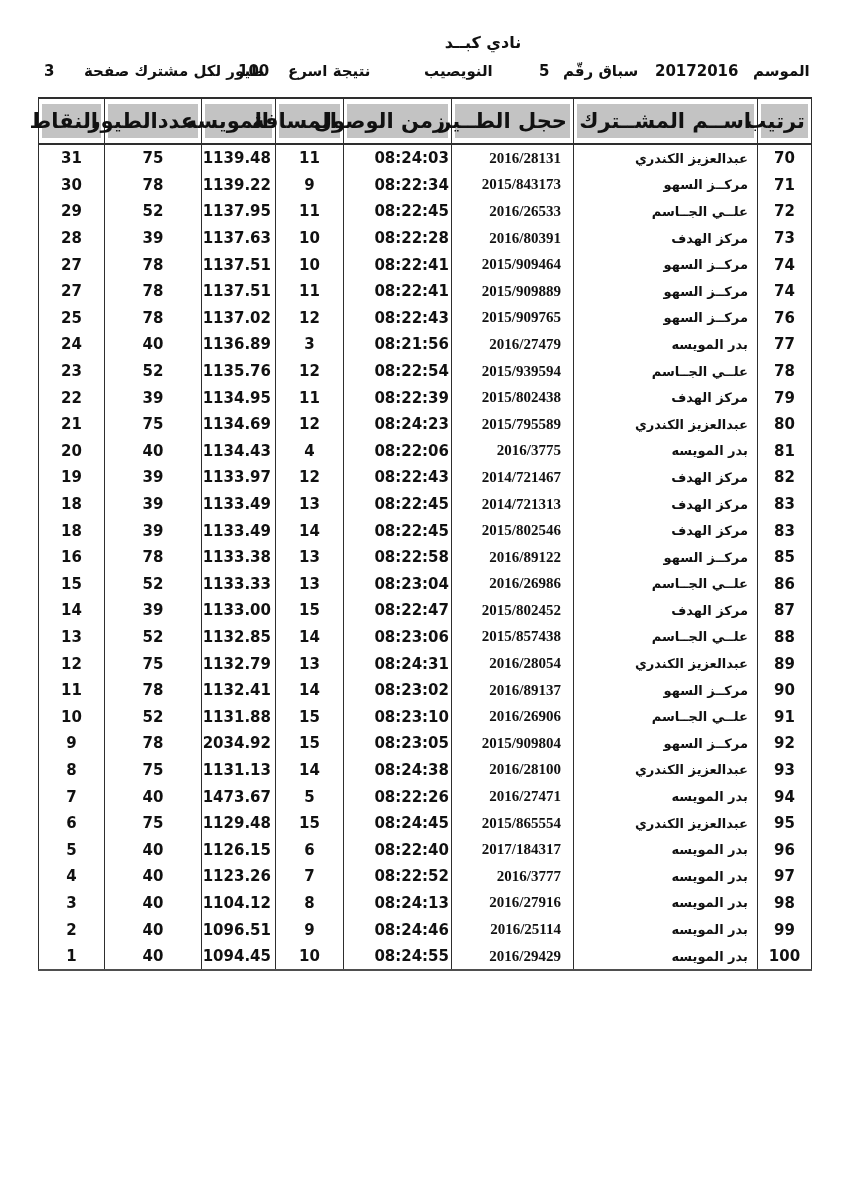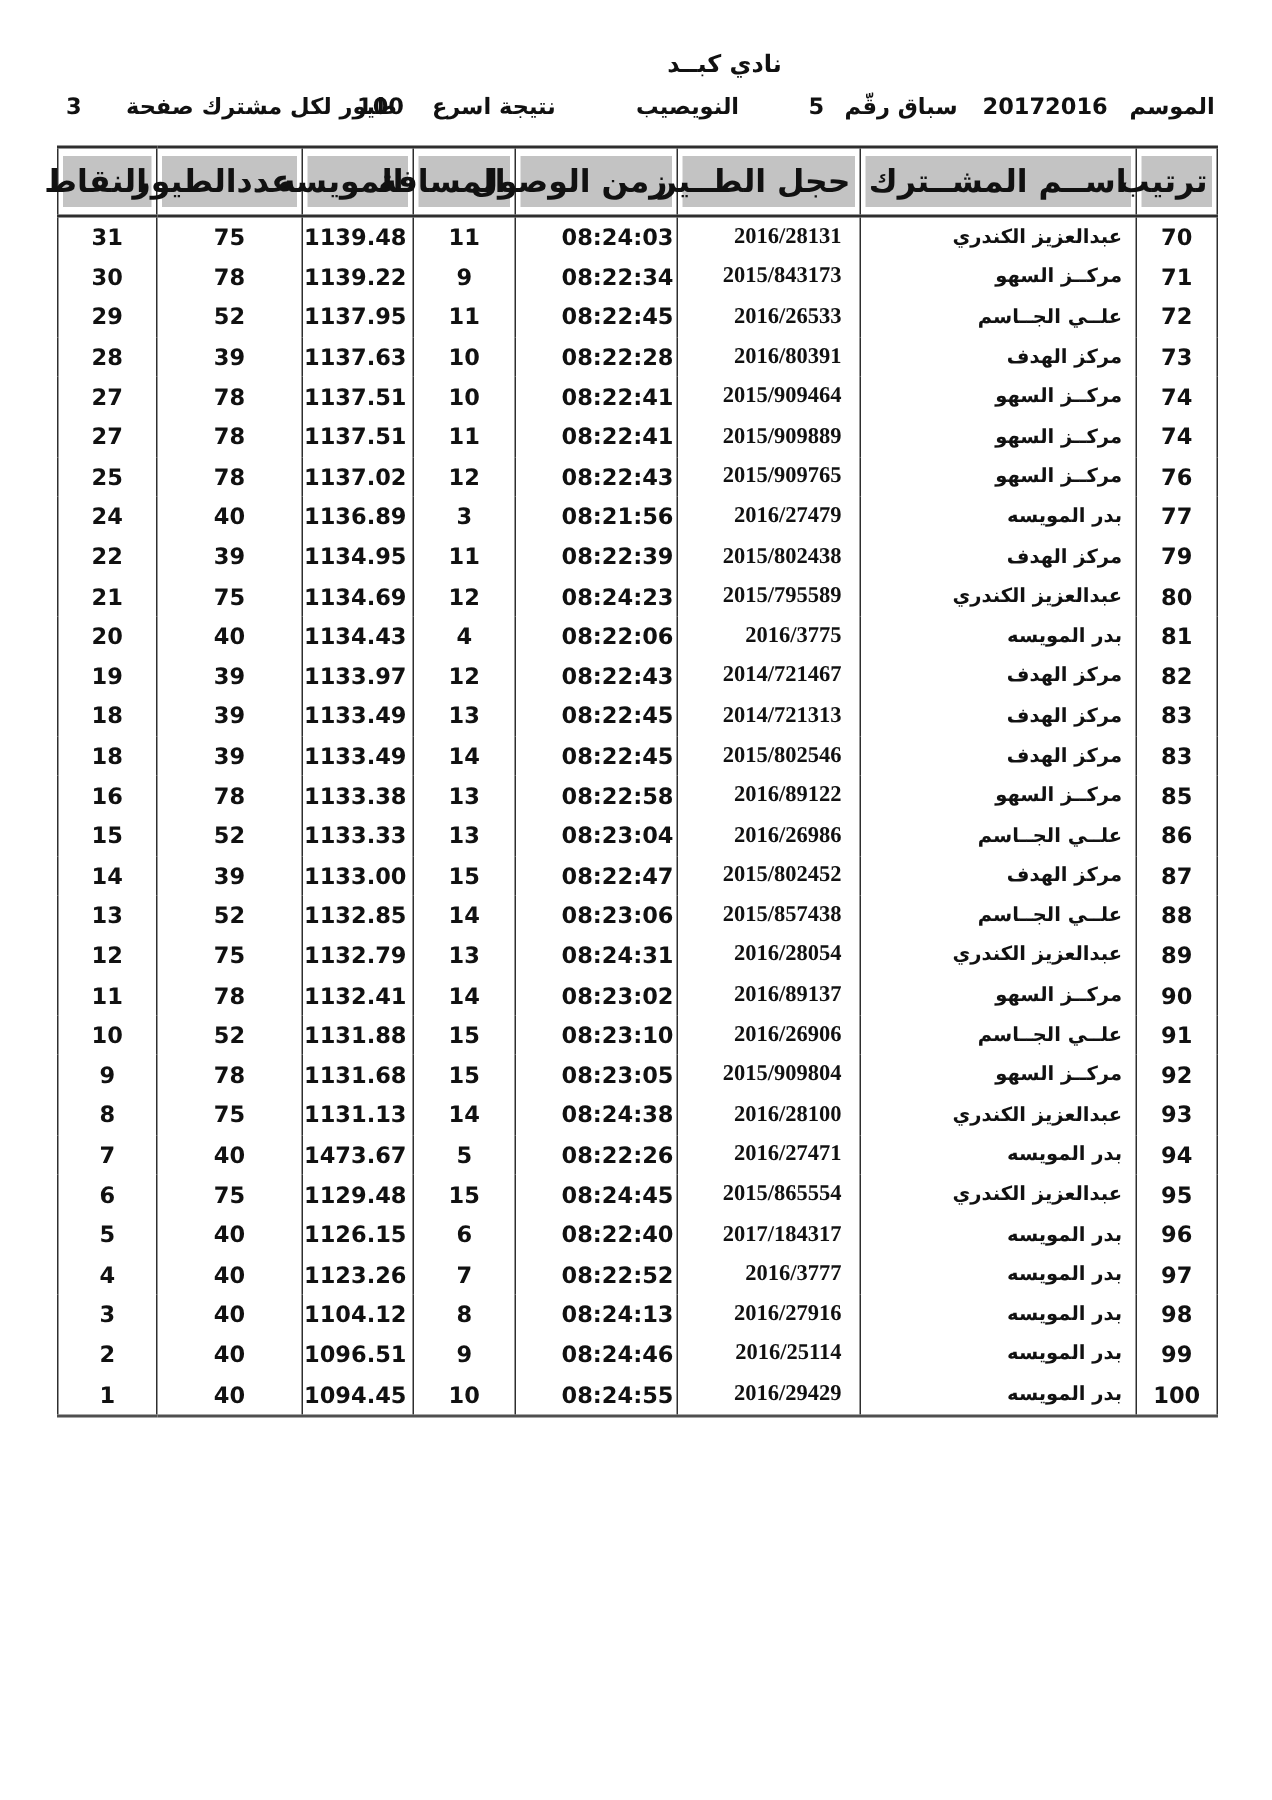--- a/index.html
+++ b/index.html
@@ -187,20 +187,30 @@
         <td class="col-points">24</td>
         <td class="col-pigeons">40</td>
         <td class="col-speed">1136.89</td>
         <td class="col-distance">3</td>
         <td class="col-time">08:21:56</td>
         <td class="col-ring">2016/27479</td>
         <td class="col-name">بدر المويسه</td>
         <td class="col-rank">77</td>
       </tr>
       <tr>
+        <td class="col-points">23</td>
+        <td class="col-pigeons">52</td>
+        <td class="col-speed">1135.76</td>
+        <td class="col-distance">12</td>
+        <td class="col-time">08:22:54</td>
+        <td class="col-ring">2015/939594</td>
+        <td class="col-name">علــي الجــاسم</td>
+        <td class="col-rank">78</td>
+      </tr>
+      <tr>
         <td class="col-points">22</td>
         <td class="col-pigeons">39</td>
         <td class="col-speed">1134.95</td>
         <td class="col-distance">11</td>
         <td class="col-time">08:22:39</td>
         <td class="col-ring">2015/802438</td>
         <td class="col-name">مركز الهدف</td>
         <td class="col-rank">79</td>
       </tr>
       <tr>
@@ -319,21 +329,21 @@
         <td class="col-speed">1131.88</td>
         <td class="col-distance">15</td>
         <td class="col-time">08:23:10</td>
         <td class="col-ring">2016/26906</td>
         <td class="col-name">علــي الجــاسم</td>
         <td class="col-rank">91</td>
       </tr>
       <tr>
         <td class="col-points">9</td>
         <td class="col-pigeons">78</td>
-        <td class="col-speed">1131.68</td>
+        <td class="col-speed">2034.92</td>
         <td class="col-distance">15</td>
         <td class="col-time">08:23:05</td>
         <td class="col-ring">2015/909804</td>
         <td class="col-name">مركــز السهو</td>
         <td class="col-rank">92</td>
       </tr>
       <tr>
         <td class="col-points">8</td>
         <td class="col-pigeons">75</td>
         <td class="col-speed">1131.13</td>

